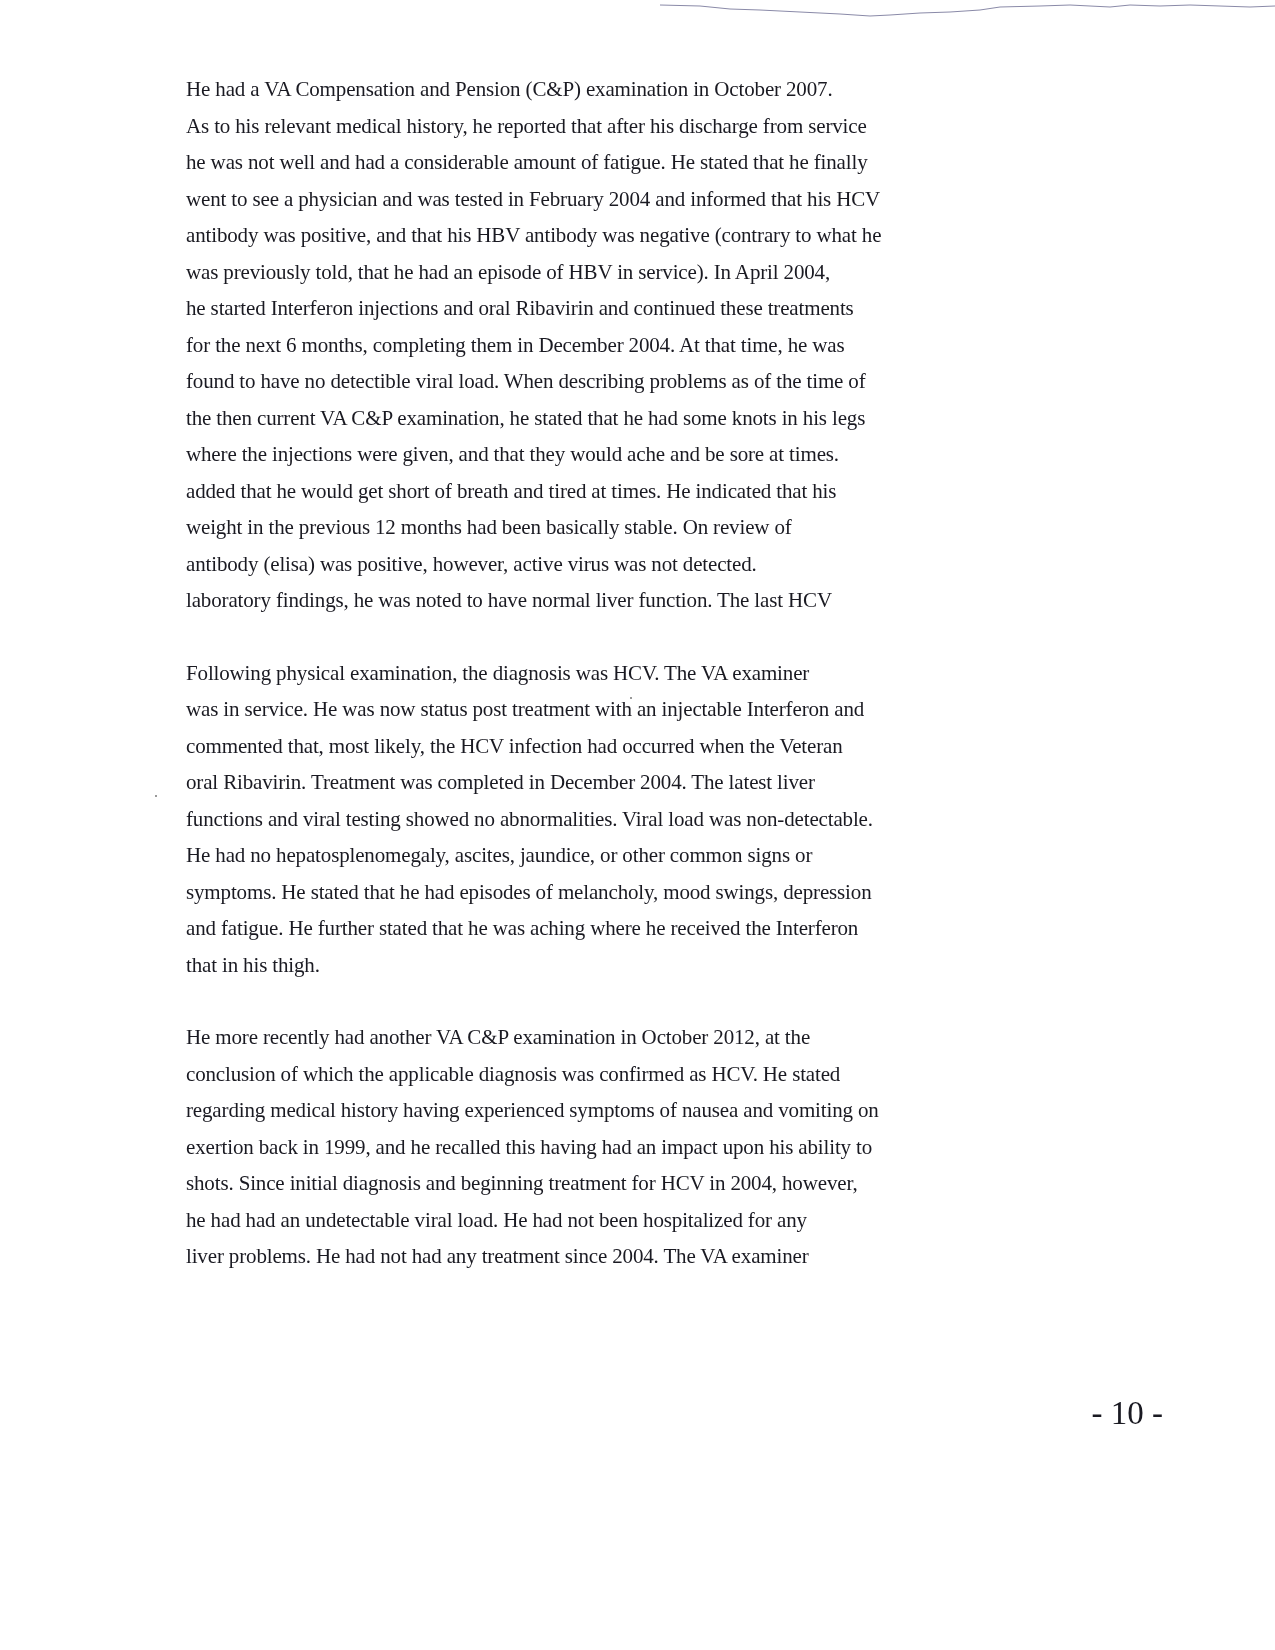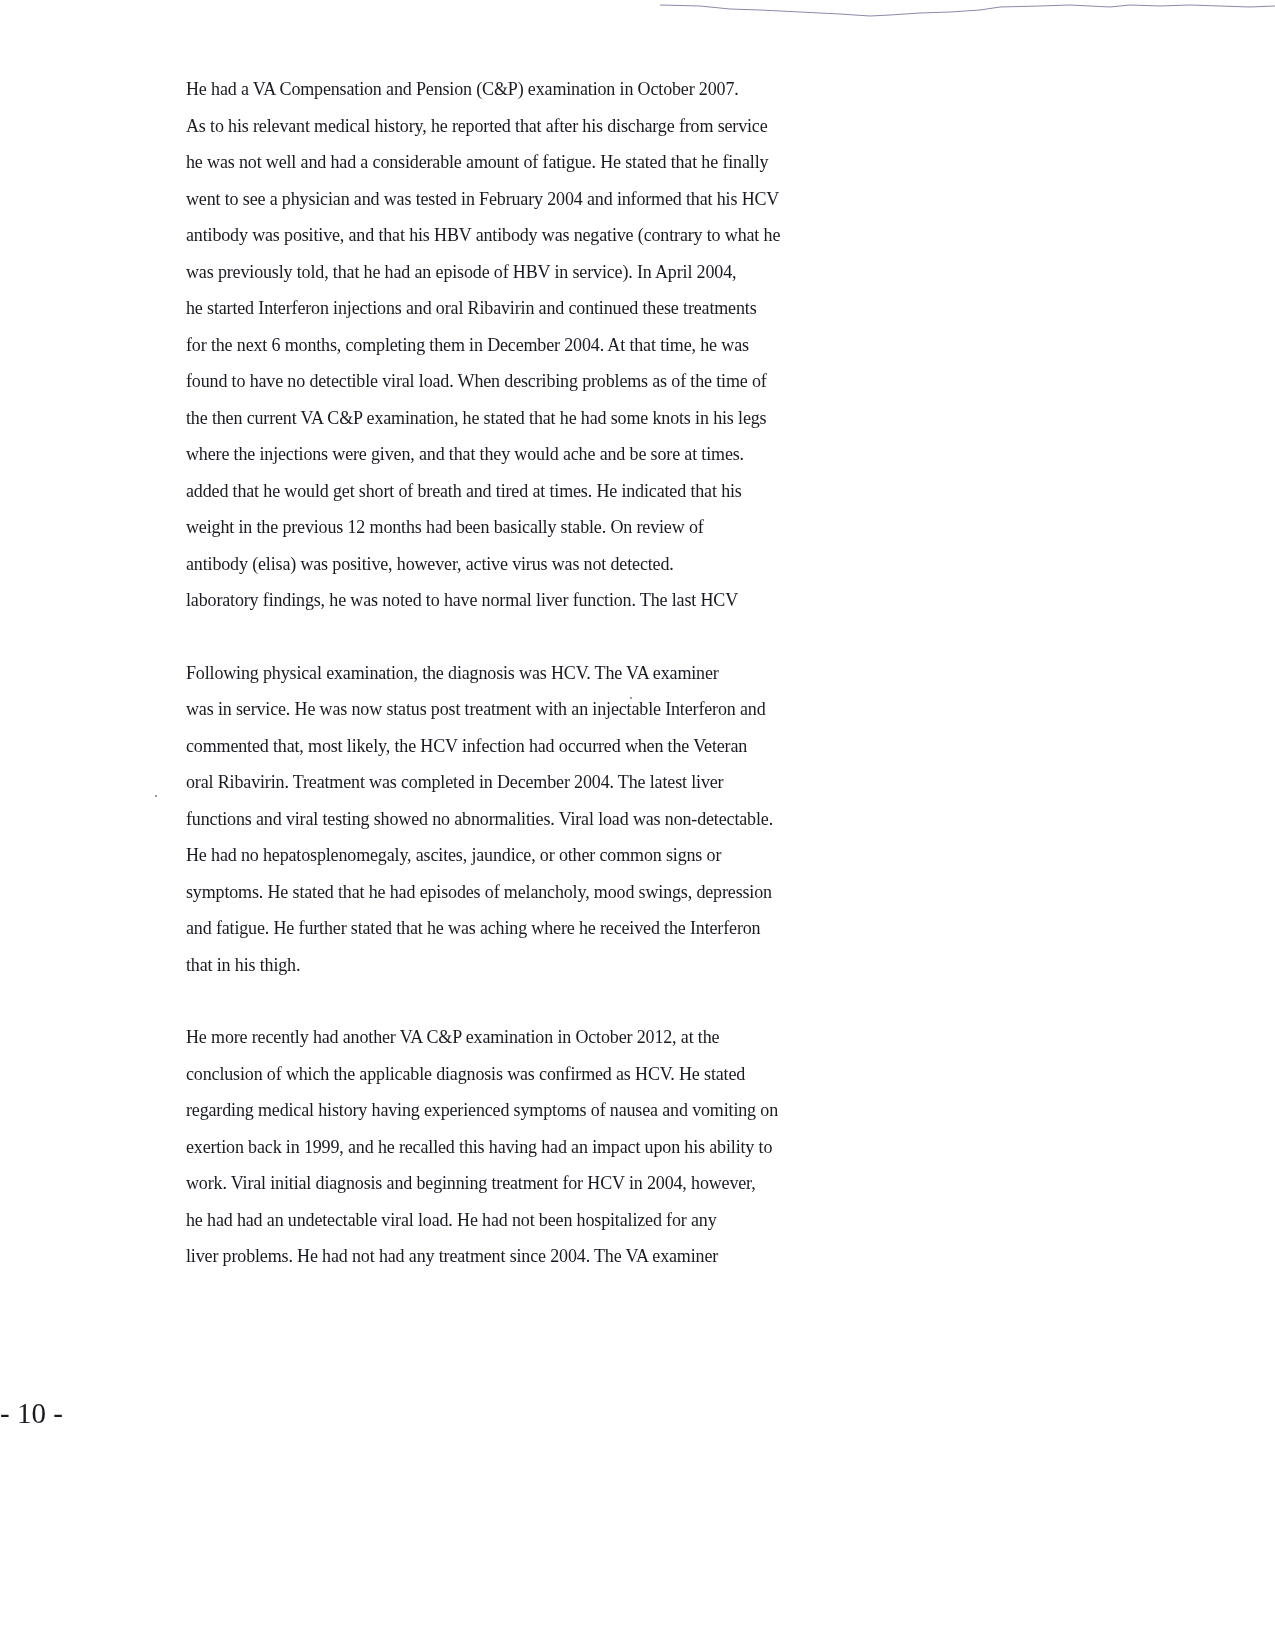--- a/index.html
+++ b/index.html
@@ -8,26 +8,26 @@
     font-family: "Liberation Serif", "DejaVu Serif", serif; color: #1a1a22;
   }
   .tear {
     position: absolute; left: 0; top: 0; width: 1275px; height: 30px;
   }
   .page-text {
     position: absolute; left: 186px; top: 71px; width: 1000px;
   }
   .para { margin: 0 0 36px 0; }
   .line {
-    display: block; white-space: nowrap; font-size: 18px; line-height: 36.5px;
+    display: block; white-space: nowrap; font-size: 21px; line-height: 36.5px;
     letter-spacing: -0.15px;
   }
   .page-number {
-    position: absolute; left: 0; width: 1163px; top: 1396px; text-align: left;
-    font-size: 29px; line-height: 34px;
+    position: absolute; left: 0; width: 1163px; top: 1396px; text-align: right;
+    font-size: 33px; line-height: 34px;
   }
   .speck { position: absolute; background: #777; border-radius: 50%; }
 </style>
 </head>
 <body>
 
 <svg class="tear" viewBox="0 0 1275 30" preserveAspectRatio="none">
   <polyline fill="none" stroke="#8a8aa8" stroke-width="1" points="660,5 700,6 730,9 760,10 800,12 840,14 870,16 890,15 920,13 950,12 980,10 1000,7 1040,6 1070,5 1090,6 1110,7 1130,5 1160,6 1190,5 1220,6 1250,7 1275,6"></polyline>
 </svg>
 
@@ -58,21 +58,21 @@
     <span class="line">He had no hepatosplenomegaly, ascites, jaundice, or other common signs or</span>
     <span class="line">symptoms.  He stated that he had episodes of melancholy, mood swings, depression</span>
     <span class="line">and fatigue.  He further stated that he was aching where he received the Interferon</span>
     <span class="line">that in his thigh.</span>
   </div>
   <div class="para">
     <span class="line">He more recently had another VA C&amp;P examination in October 2012, at the</span>
     <span class="line">conclusion of which the applicable diagnosis was confirmed as HCV.  He stated</span>
     <span class="line">regarding medical history having experienced symptoms of nausea and vomiting on</span>
     <span class="line">exertion back in 1999, and he recalled this having had an impact upon his ability to</span>
-    <span class="line">work.  Viral initial diagnosis and beginning treatment for HCV in 2004, however,</span>
+    <span class="line">shots.  Since initial diagnosis and beginning treatment for HCV in 2004, however,</span>
     <span class="line">he had had an undetectable viral load.  He had not been hospitalized for any</span>
     <span class="line">liver problems.  He had not had any treatment since 2004.  The VA examiner</span>
   </div>
 </div>
 
 <div class="page-number">- 10 -</div>
 
 <div class="speck" style="left:630px;top:697px;width:2px;height:2px;"></div>
 <div class="speck" style="left:155px;top:795px;width:2px;height:2px;"></div>
 

